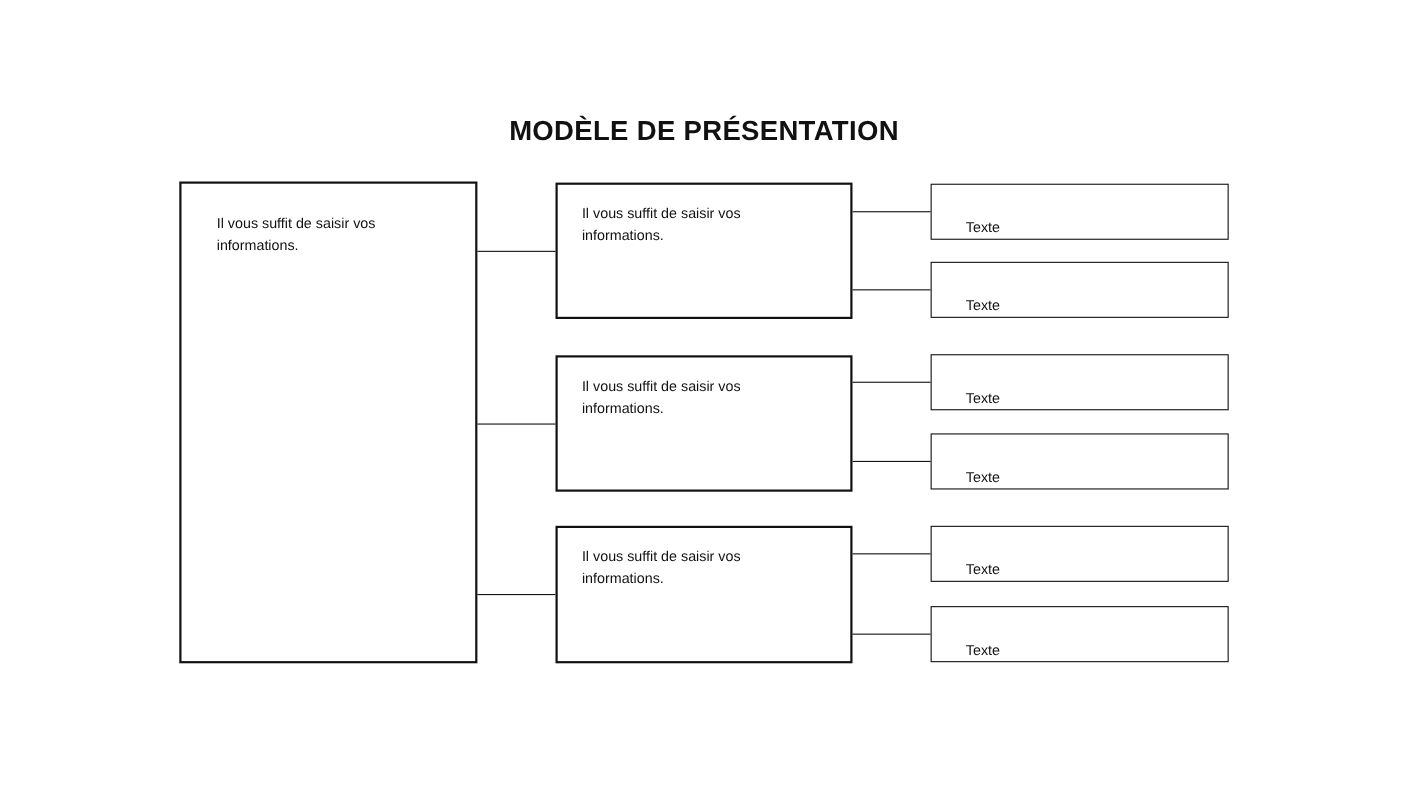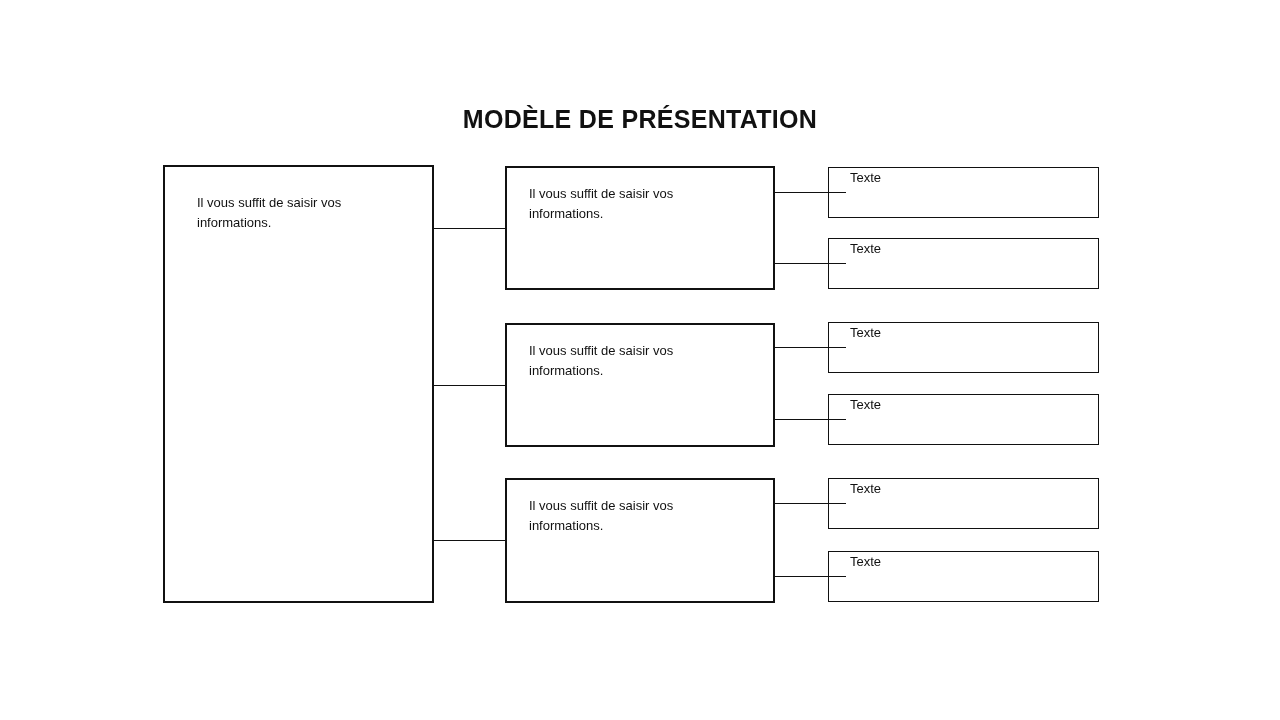--- a/index.html
+++ b/index.html
@@ -39,24 +39,24 @@
   .branch-box{
     left:505px;width:270px;height:124px;
     border:2px solid var(--border);
     padding:16px 24px 0 22px;
   }
   .branch-1{top:166px;}
   .branch-2{top:323px;}
   .branch-3{top:478px;height:125px;}
 
   .leaf-box{
-    left:828px;width:271px;height:51px;
+    left:846px;width:271px;height:51px;
     border:1px solid var(--border);
-    display:flex;align-items:flex-start;
-    padding-left:21px;
+    display:flex;align-items:flex-end;
+    padding-left:31px;
   }
   .leaf-1{top:167px;}
   .leaf-2{top:238px;}
   .leaf-3{top:322px;}
   .leaf-4{top:394px;}
   .leaf-5{top:478px;}
   .leaf-6{top:551px;}
 
   .connector{
     position:absolute;height:0;

